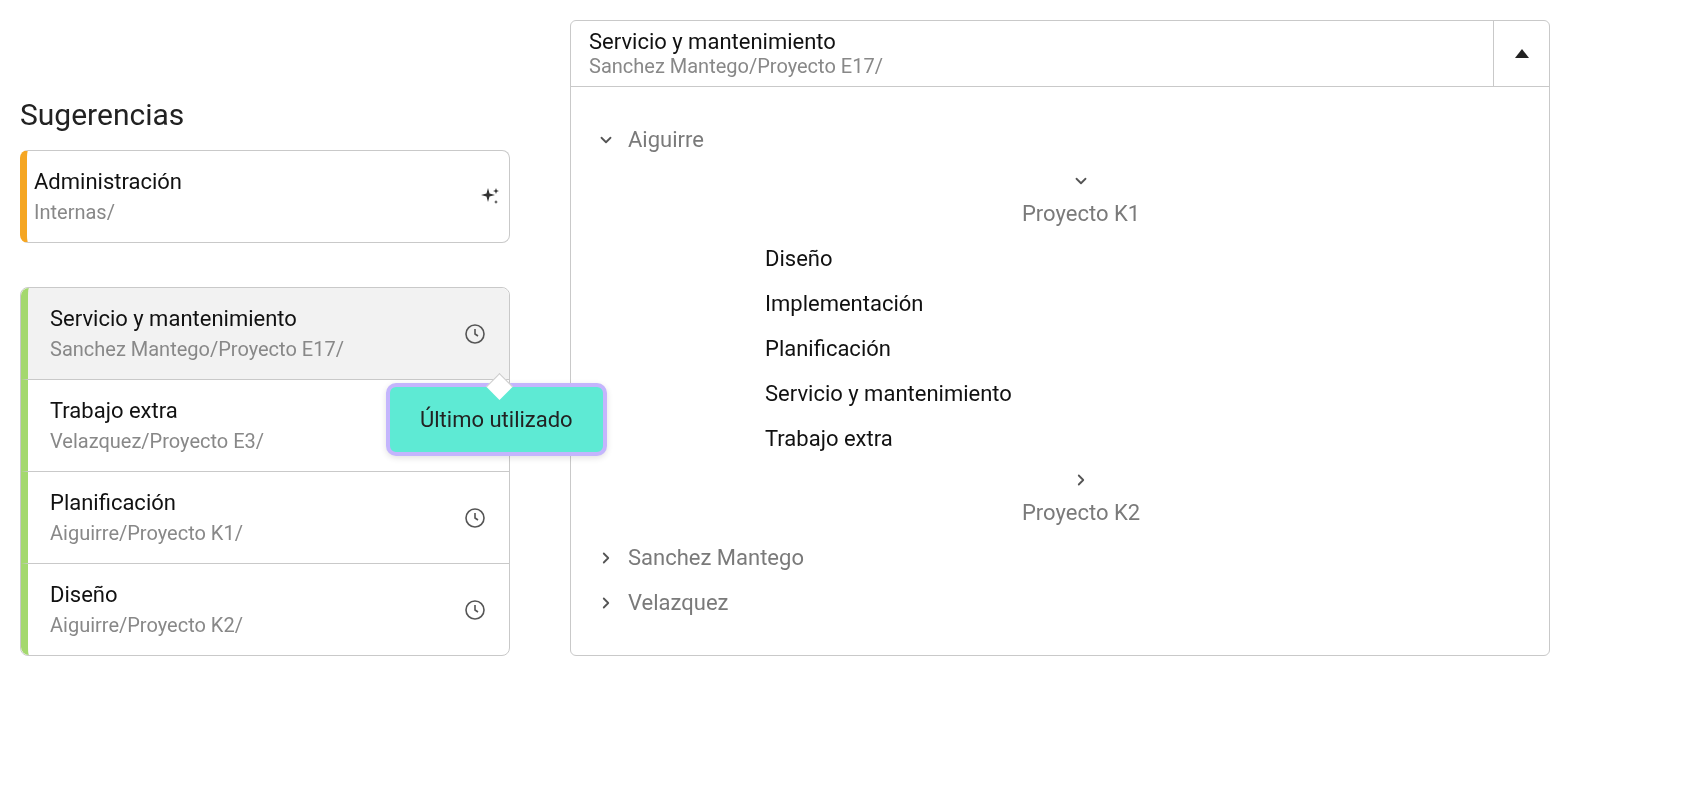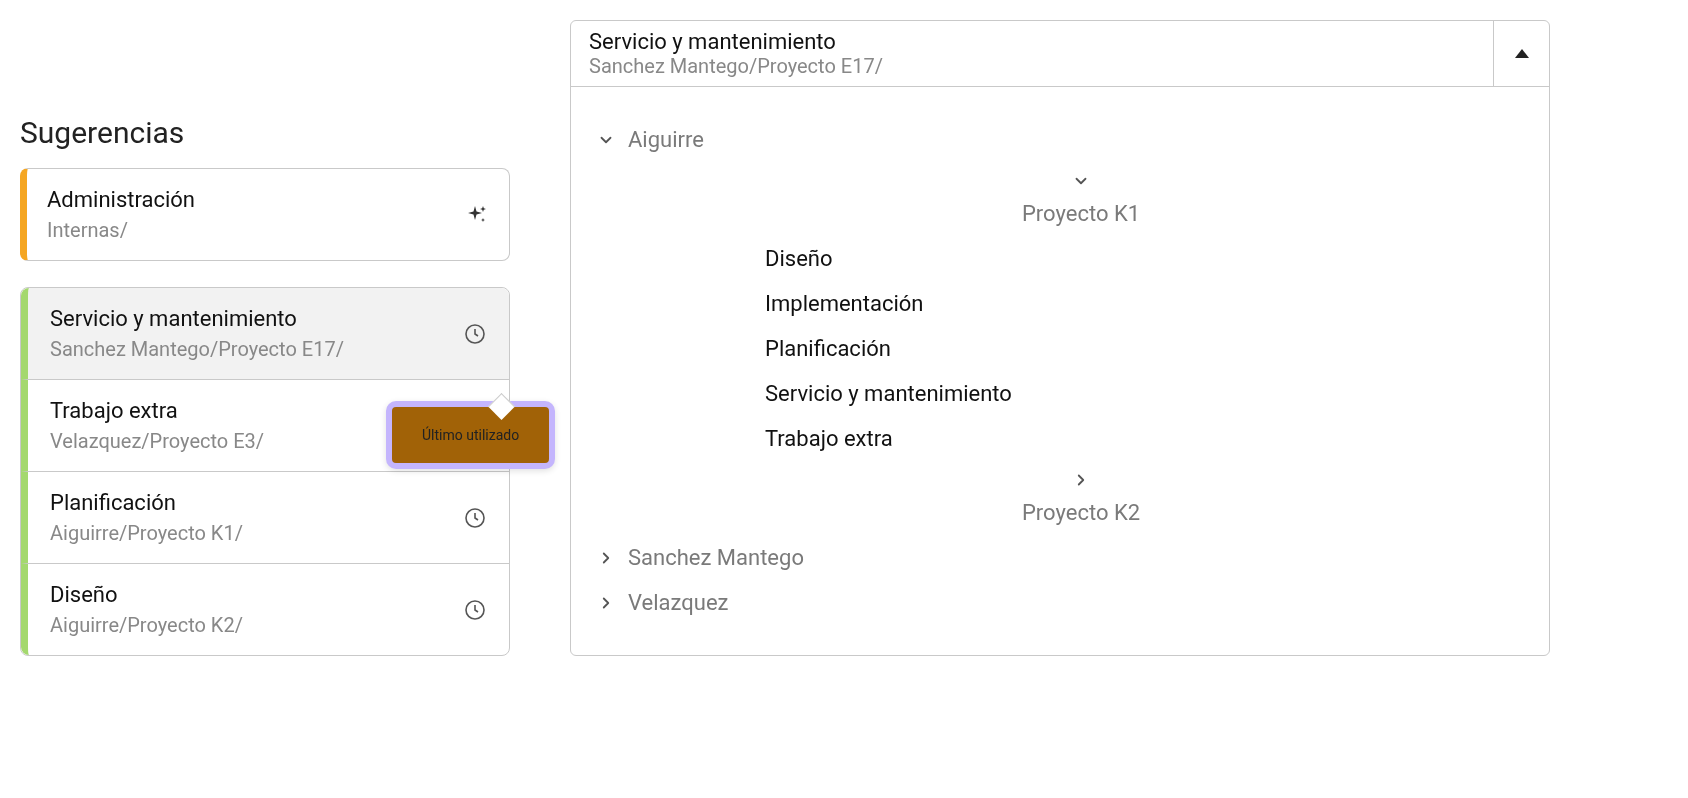--- a/index.html
+++ b/index.html
@@ -22,25 +22,25 @@
 
   .section-title {
     font-size: 30px;
     font-weight: 400;
     margin: 6px 0 18px 0;
   }
 
   .card {
     border: 1px solid #c9c9c9;
     border-radius: 8px;
-    padding: 18px 20px;
+    padding: 18px 7px;
     display: flex;
     justify-content: space-between;
     align-items: center;
-    margin-bottom: 26px;
+    margin-bottom: 44px;
     border-left: 7px solid #f5a623;
     background: #fff;
   }
   .card .title { font-size: 22px; color: #111; margin-bottom: 6px; }
   .card .sub   { font-size: 20px; color: #888; }
   .sparkle { font-size: 22px; color: #444; }
 
   .list {
     border: 1px solid #c9c9c9;
     border-radius: 8px;
@@ -62,25 +62,25 @@
   .list-item .sub   { font-size: 20px; color: #888; white-space: nowrap; overflow: hidden; text-overflow: clip; max-width: 330px; }
   .clock {
     width: 24px; height: 24px; flex: 0 0 24px;
   }
   .clock svg { stroke: #555; }
 
   .tooltip {
     position: absolute;
     top: 292px;
     left: 366px;
-    background: #a16207;
-    border: 6px solid #c4b5fd;
+    background: #5eead4;
+    border: 4px solid #c4b5fd;
     border-radius: 10px;
     padding: 20px 30px;
-    font-size: 14px;
+    font-size: 22px;
     color: #222;
     box-shadow: 0 2px 6px rgba(0,0,0,.12);
     white-space: nowrap;
     z-index: 5;
   }
   .tooltip::before {
     content: "";
     position: absolute;
     top: -10px;
     left: 100px;

